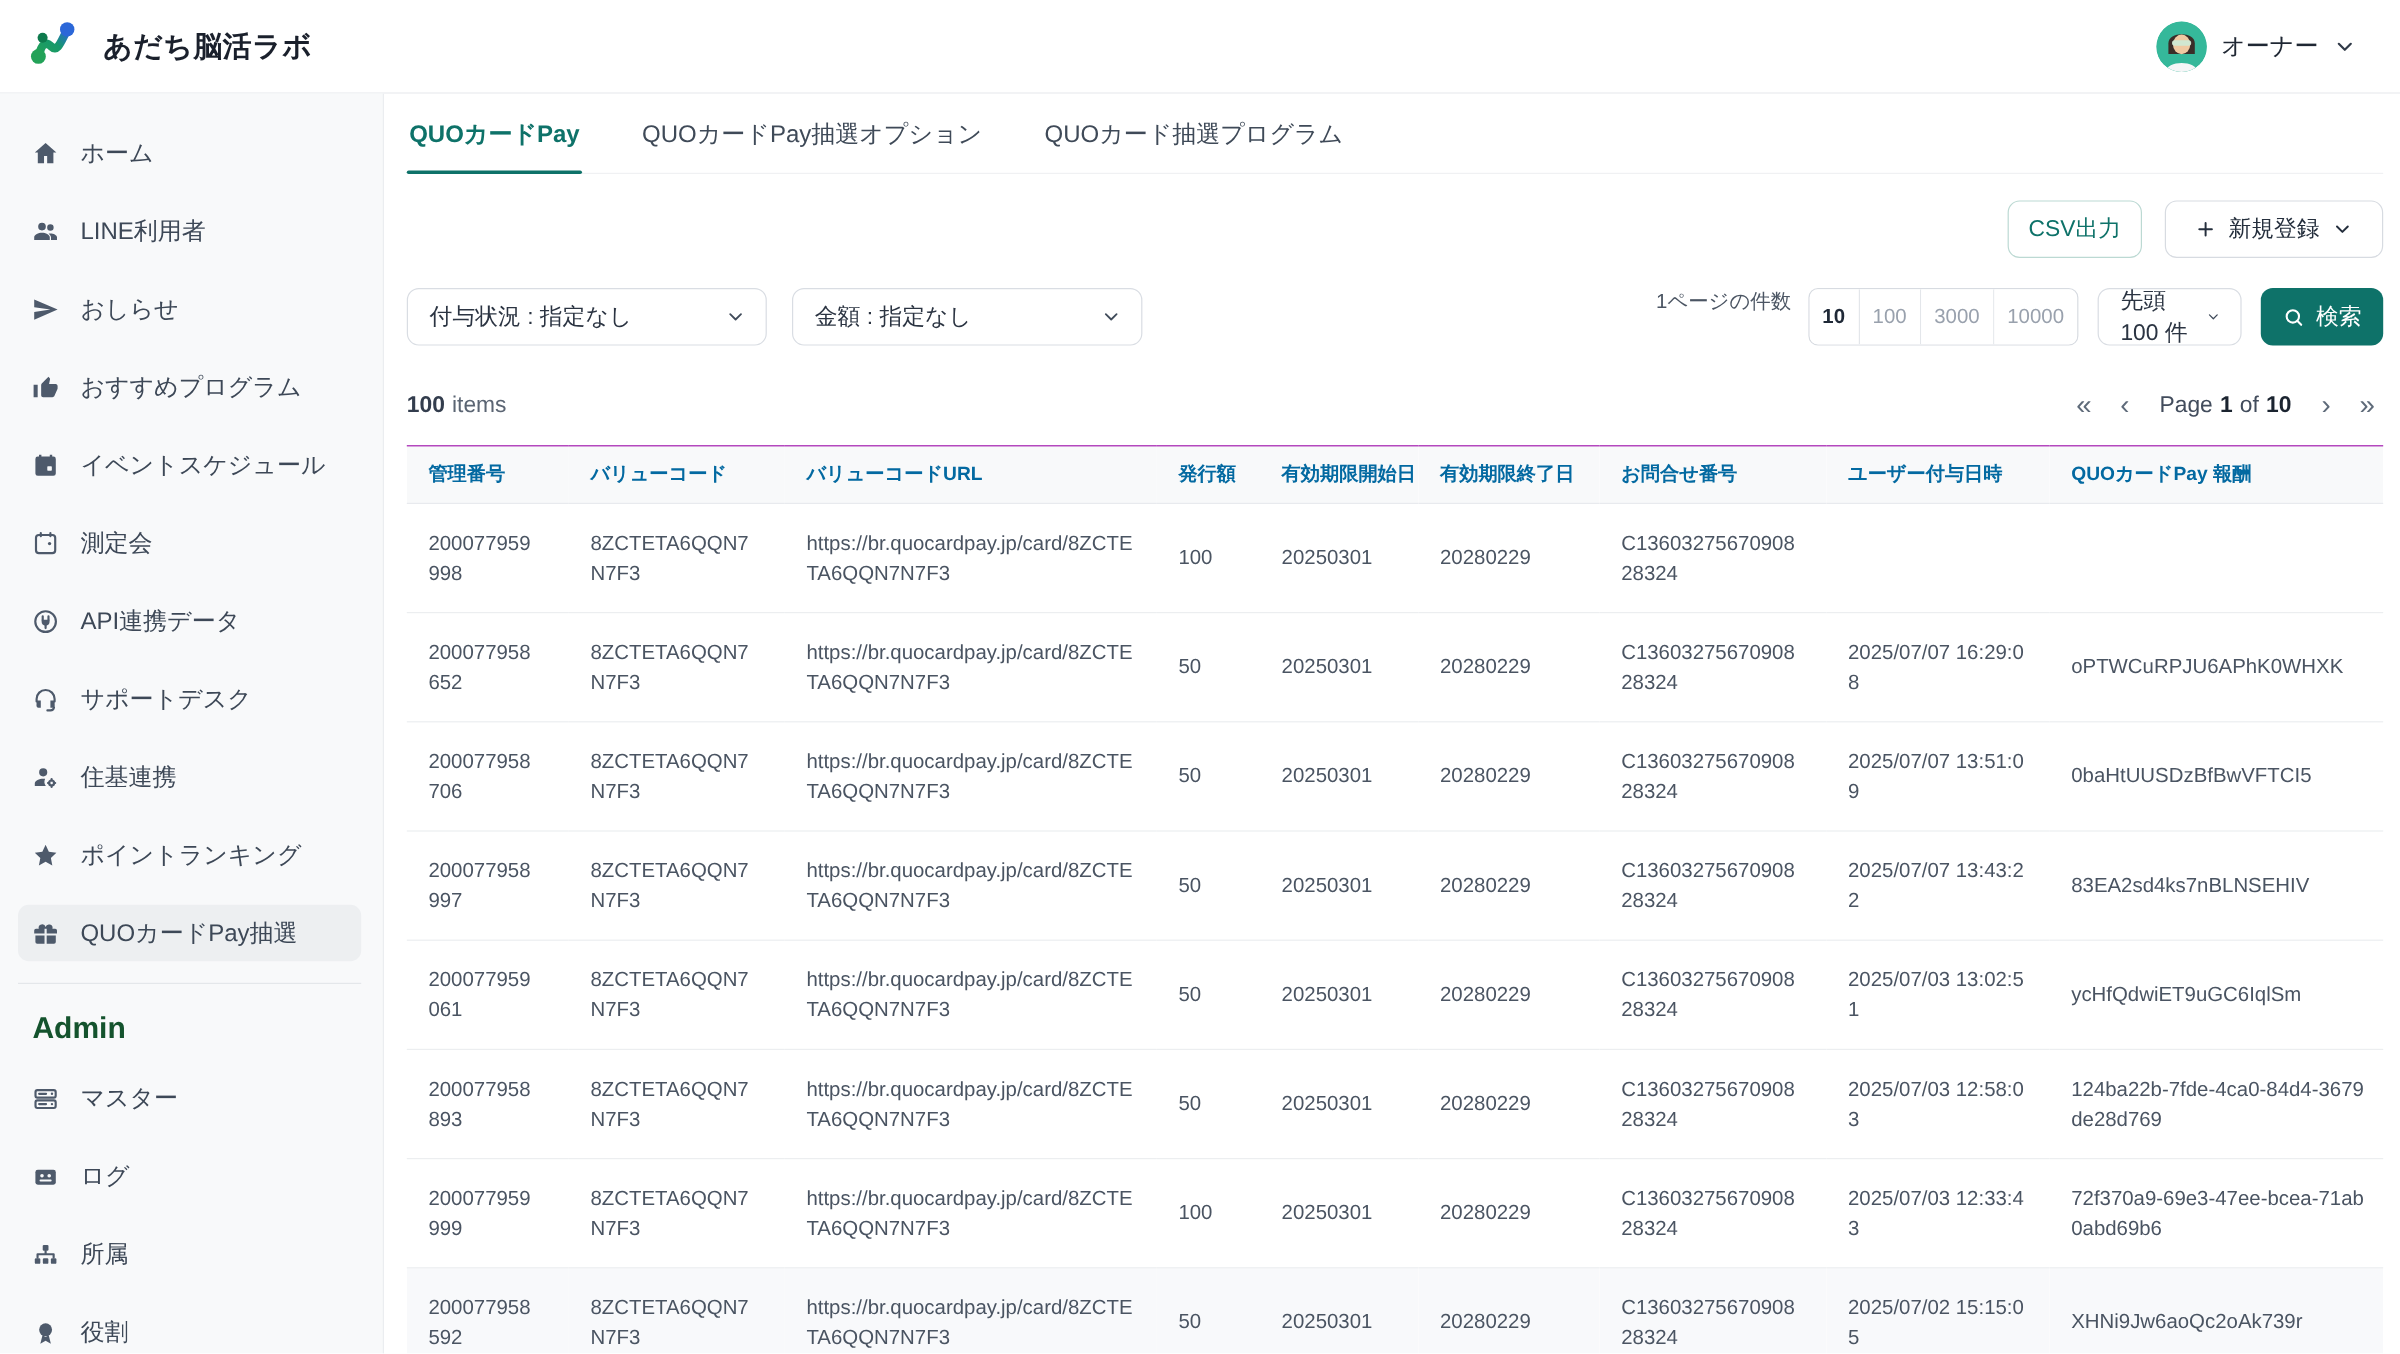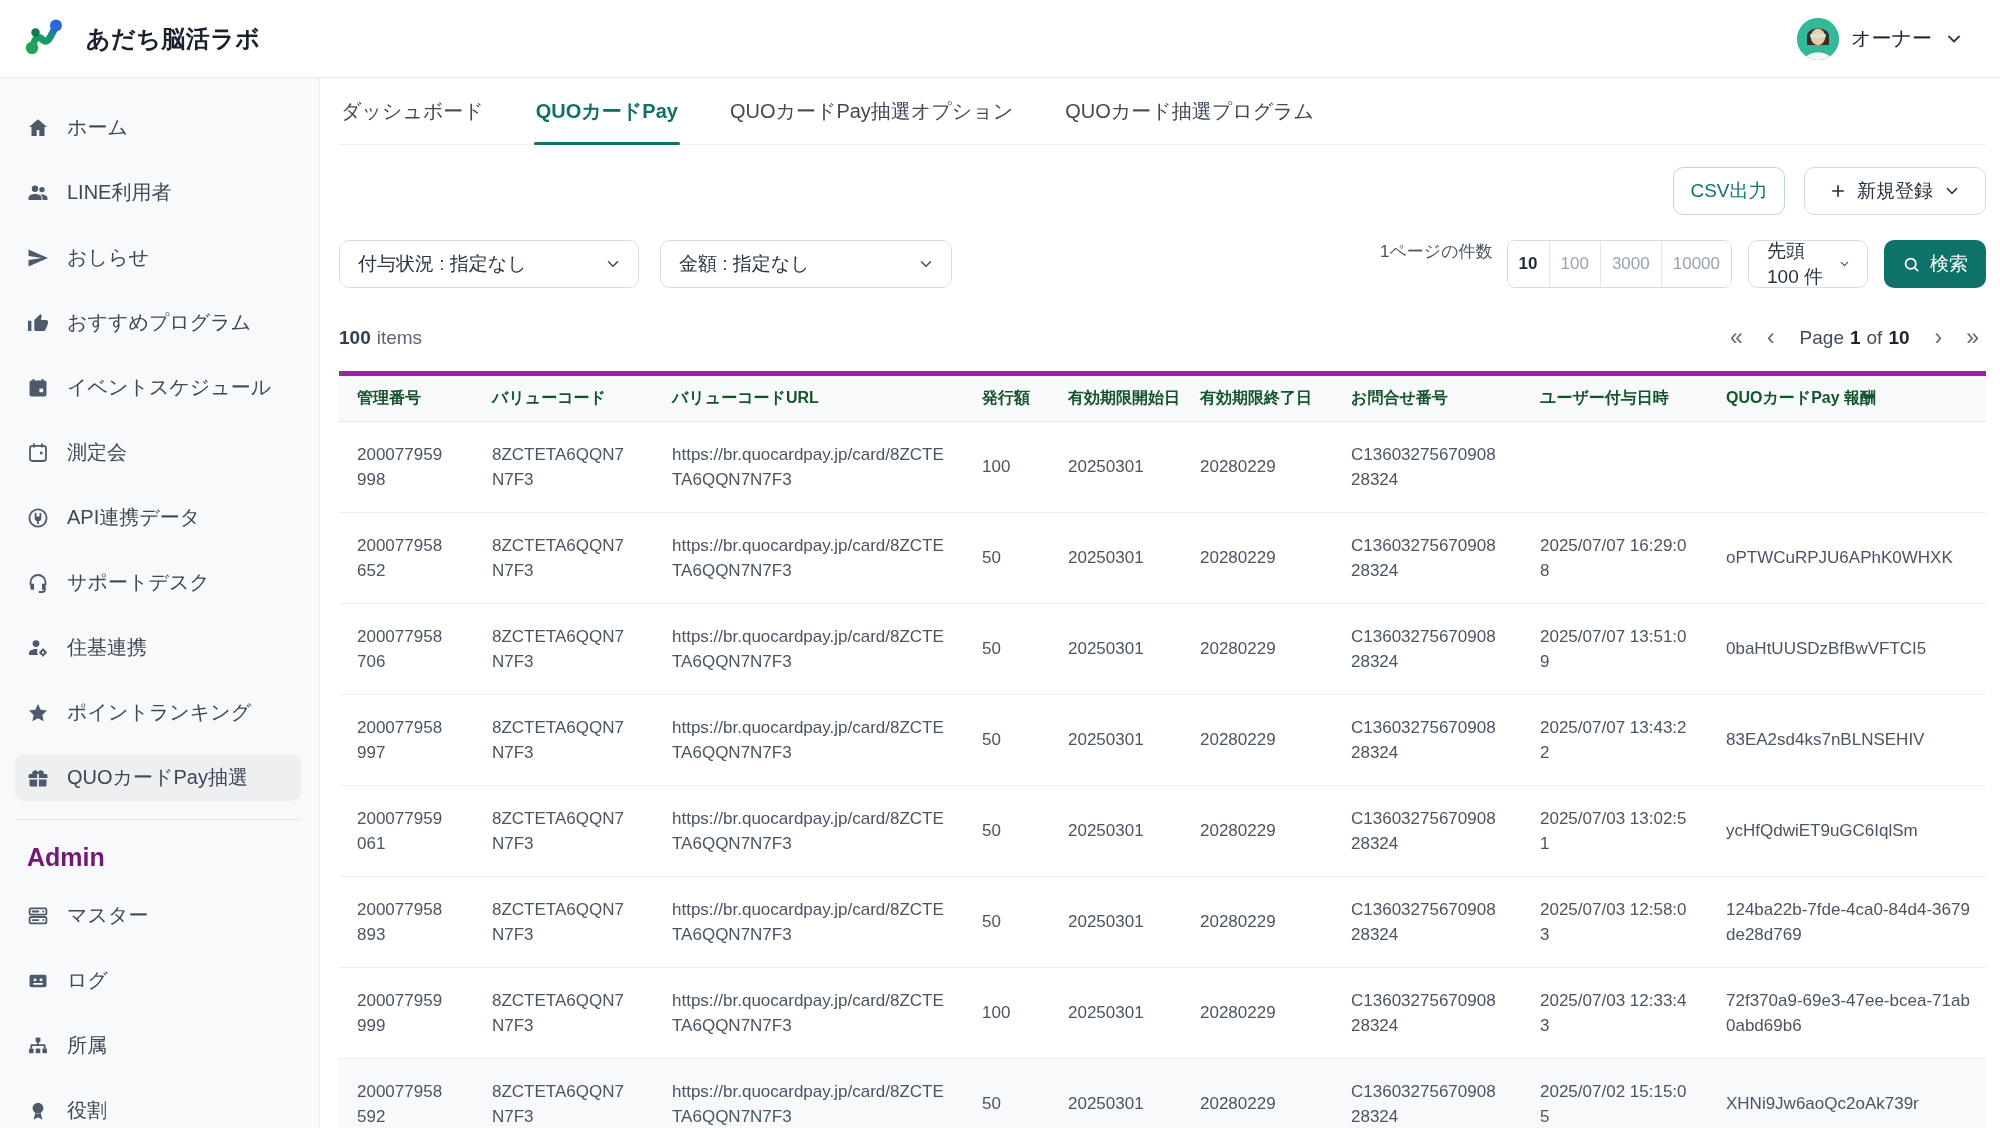--- a/index.html
+++ b/index.html
@@ -22,21 +22,21 @@
   .sidebar { width:320px; flex:0 0 320px; background:#f8f9fa; border-right:1px solid #ebedf0;
     padding-top:26px; overflow:hidden; }
   .nav-item { height:47px; margin:0 18px 18px 15px; display:flex; align-items:center; gap:17px;
     padding-left:11px; border-radius:9px; cursor:pointer; }
   .nav-item.active { background:#edeff1; }
   .nav-item .ic { width:24px; height:24px; flex:0 0 24px; }
   .nav-item .ic svg { width:24px; height:24px; display:block; }
   .nav-label { font-size:20px; color:#3d4857; white-space:nowrap; }
   .icf { fill:#4e5a6b; } .ics { fill:none; stroke:#4e5a6b; stroke-width:1.8; stroke-linecap:round; stroke-linejoin:round; }
   .sb-divider { height:1px; background:#e4e7ea; margin:16px 18px 0 15px; }
-  .admin-hd { font-size:25px; font-weight:700; color:#701a75; margin:23px 0 20px 27px; }
+  .admin-hd { font-size:25px; font-weight:700; color:#14532d; margin:23px 0 20px 27px; }
 
   
   .main { flex:1; min-width:0; padding:0 14px 0 19px; display:flex; flex-direction:column; overflow:hidden; }
 
   .tabbar { height:67px; flex:0 0 67px; display:flex; gap:48px; border-bottom:1px solid #f0f1f3; }
   .tab { position:relative; display:flex; align-items:center; font-size:20px; color:#3f4a58; cursor:pointer; padding:0 2px; }
   .tab.active { color:var(--c-accent,#0e7269); font-weight:700; }
   .tab.active::after { content:""; position:absolute; left:0; right:0; bottom:-1px; height:3px; background:var(--c-accent,#0e7269); border-radius:2px; }
 
   .toolbar { margin-top:22px; height:48px; display:flex; justify-content:flex-end; gap:19px; }
@@ -68,22 +68,22 @@
   .listmeta { margin-top:38px; height:28px; display:flex; align-items:center; justify-content:space-between; }
   .items-count { font-size:19px; color:#5b6573; }
   .items-count b { color:#333d4d; font-weight:700; margin-right:6px; }
   .pager { display:flex; align-items:center; gap:10px; }
   .pg-arrow { font-size:23px; color:#5f6b7a; padding:0 7px; cursor:pointer; line-height:1; }
   .pg-text { font-size:19px; color:#424c5c; display:flex; gap:6px; margin:0 8px; }
   .pg-text b { color:#1b2430; font-weight:700; }
 
   
   table { margin-top:22px; width:100%; border-collapse:collapse; table-layout:fixed; }
-  thead th { background:#f8f9fa; height:48px; text-align:left; font-size:16px; font-weight:700; color:#14532d;
-    padding:0 18px; border-top:5px solid #a21caf; border-bottom:1px solid #e8eaee; white-space:nowrap; overflow:hidden; }
+  thead th { background:#f8f9fa; height:48px; text-align:left; font-size:16px; font-weight:700; color:#0369a1;
+    padding:0 18px; border-top:1px solid #a21caf; border-bottom:1px solid #e8eaee; white-space:nowrap; overflow:hidden; }
   tbody td { height:91px; padding:19px 18px; font-size:17px; color:#4a5462; line-height:25.5px;
     border-bottom:1px solid #eceef0; vertical-align:middle; word-break:break-all; overflow:hidden; }
   tbody tr:last-child { background:#f8f9fb; }
   td.c0 { padding-right:24px; } td.c6 { padding-right:26px; } td.c8 { padding-right:10px; }
 </style>
 </head>
 <body>
 
 <div class="app">
 
@@ -270,21 +270,20 @@
               <path class="icf" d="m9.4 13.8-1.8 7 4.4-2.6 4.4 2.6-1.8-7-2.6 1.4z"></path>
             </svg>
           </span>
         <span class="nav-label">役割</span>
       </div>
     </aside>
 
     <main class="main">
 
       <div class="tabbar">
-        <div class="tab">ダッシュボード</div>
         <div class="tab active">QUOカードPay</div>
         <div class="tab">QUOカードPay抽選オプション</div>
         <div class="tab">QUOカード抽選プログラム</div>
       </div>
 
       <div class="toolbar">
         <div class="btn btn-csv">CSV出力</div>
         <div class="btn btn-new">
           <svg class="plus" viewBox="0 0 24 24">
               <path d="M12 5v14M5 12h14" fill="none"></path>

